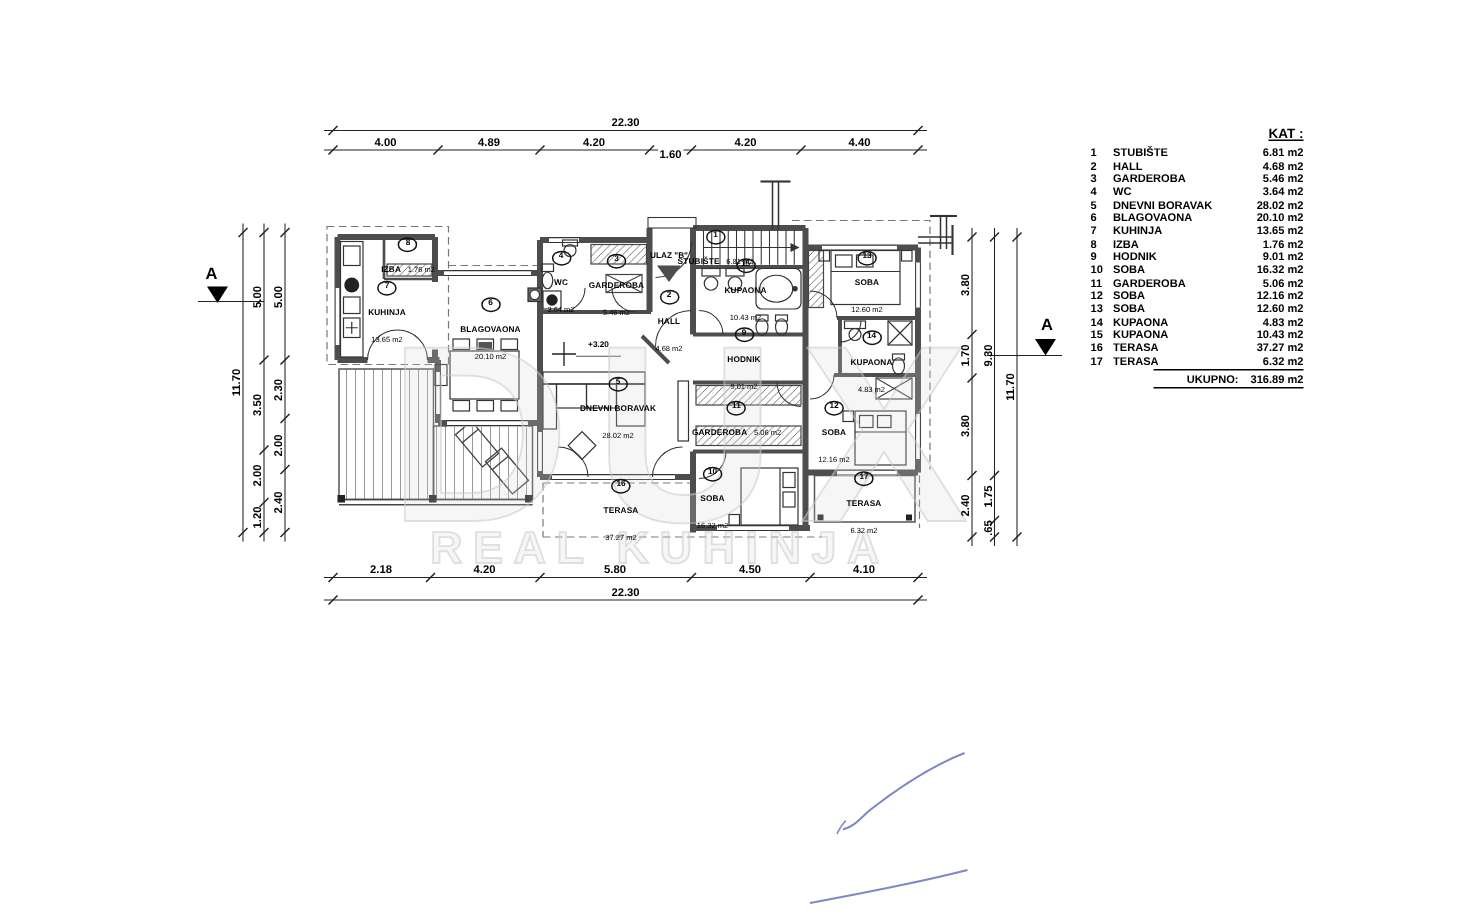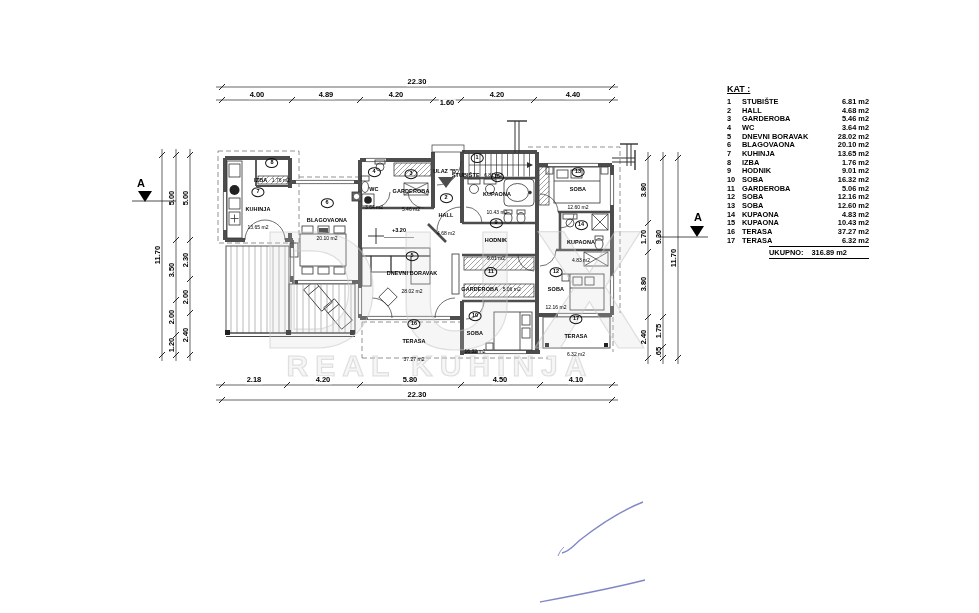--- a/index.html
+++ b/index.html
@@ -27,26 +27,26 @@
               line-height:1.12;white-space:nowrap;}
   .room-num{display:inline-block;border:0.9px solid #111;border-radius:50%;min-width:8px;
             height:7.5px;font-size:5.5px;line-height:7.5px;padding:0 1.5px;font-weight:bold;}
   .room-name{font-size:5.5px;font-weight:bold;letter-spacing:0.1px;}
   .room-area{font-size:5px;}
   .small-label{position:absolute;z-index:4;transform:translate(-50%,-50%);font-size:5.5px;
                font-weight:bold;white-space:nowrap;}
 
   
   .legend{position:absolute;left:727px;top:84px;width:142px;z-index:4;}
-  .legend-title{font-size:9px;font-weight:bold;text-decoration:underline;margin-bottom:4px;}
+  .legend-title{font-size:9px;font-weight:bold;text-decoration:underline;margin-bottom:4px;text-align:right;}
   .legend-row{display:flex;font-size:7.4px;font-weight:bold;line-height:1.17;}
   .legend-num{width:15px;flex:none;}
   .legend-name{flex:1;}
   .legend-area{flex:none;text-align:right;}
-  .legend-total{display:flex;gap:8px;font-size:7.4px;font-weight:bold;
+  .legend-total{display:flex;justify-content:flex-end;gap:8px;font-size:7.4px;font-weight:bold;
                 border-top:1px solid #000;border-bottom:1px solid #000;margin-left:42px;
                 margin-top:1px;padding:1px 0;}
 </style>
 </head>
 <body>
 
 <div class="canvas">
 
   <svg class="plan-svg" width="979" height="613" viewBox="0 0 979 613">
     <defs>

